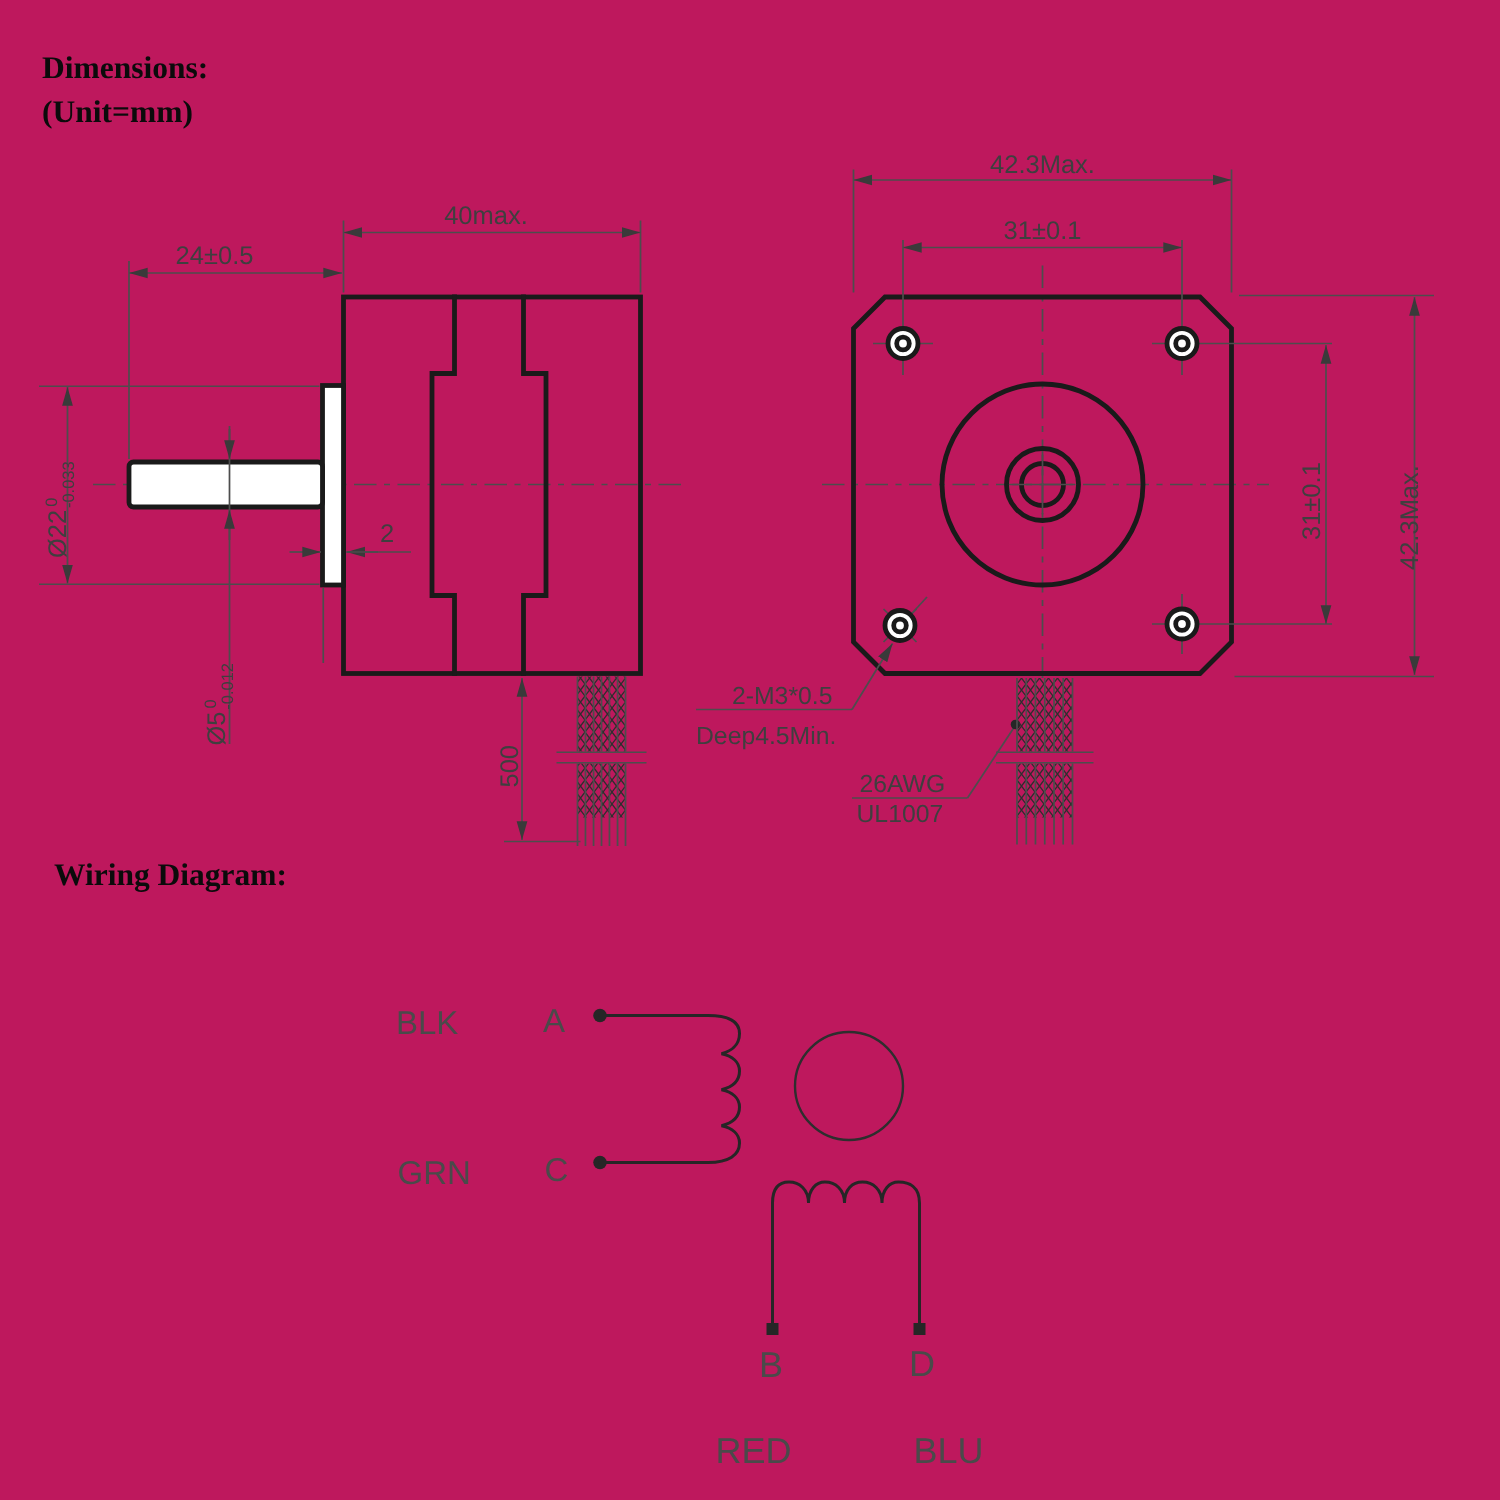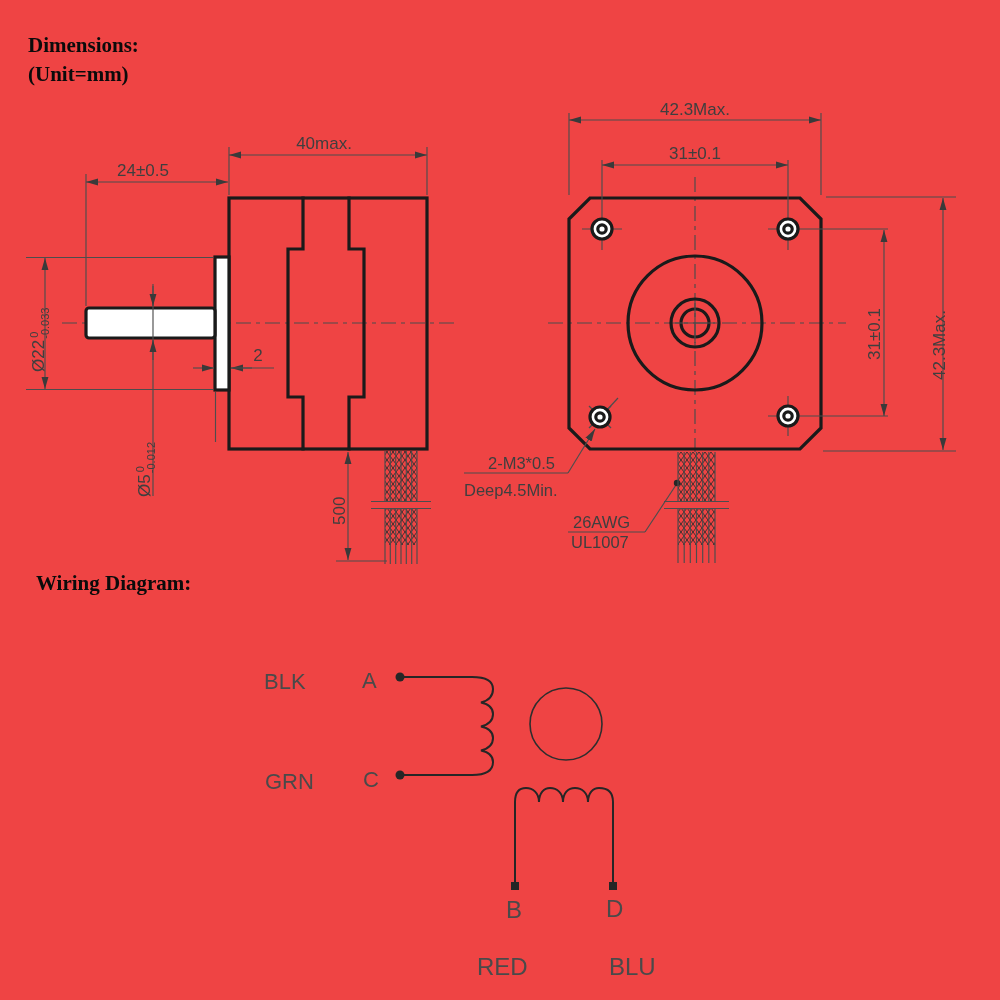--- a/index.html
+++ b/index.html
@@ -1,16 +1,16 @@
 <!DOCTYPE html>
 <html><head>
 <meta charset="utf-8">
 <style>
   html,body{margin:0;padding:0;background:#ffffff;}
-  #canvas{position:relative;width:1000px;height:1000px;background:#ef4444;overflow:hidden;}
+  #canvas{position:relative;width:1000px;height:1000px;background:#be185d;overflow:hidden;}
   svg{display:block;}
   .thick{stroke:#1a1a1a;stroke-width:3.2;fill:none;stroke-linejoin:miter;stroke-linecap:square;}
   .thin{stroke:#4d4d4d;stroke-width:1.15;fill:none;stroke-linecap:butt;}
   .cl{stroke:#4d4d4d;stroke-width:1.15;fill:none;stroke-dasharray:15 5 4 5;}
   .wire{stroke:#262626;stroke-width:2;fill:none;stroke-linecap:round;}
   .rotor{stroke:#2e2e2e;stroke-width:1.6;fill:none;}
   .dimtxt{font-family:"Liberation Sans","DejaVu Sans",sans-serif;font-size:17px;fill:#3f3f3f;}
   .dimtxt-sm{font-size:11px;}
   .note{font-family:"Liberation Sans","DejaVu Sans",sans-serif;font-size:16.5px;fill:#3f3f3f;}
   .wtxt{font-family:"Liberation Sans","DejaVu Sans",sans-serif;font-size:22px;fill:#4a4a4a;}

